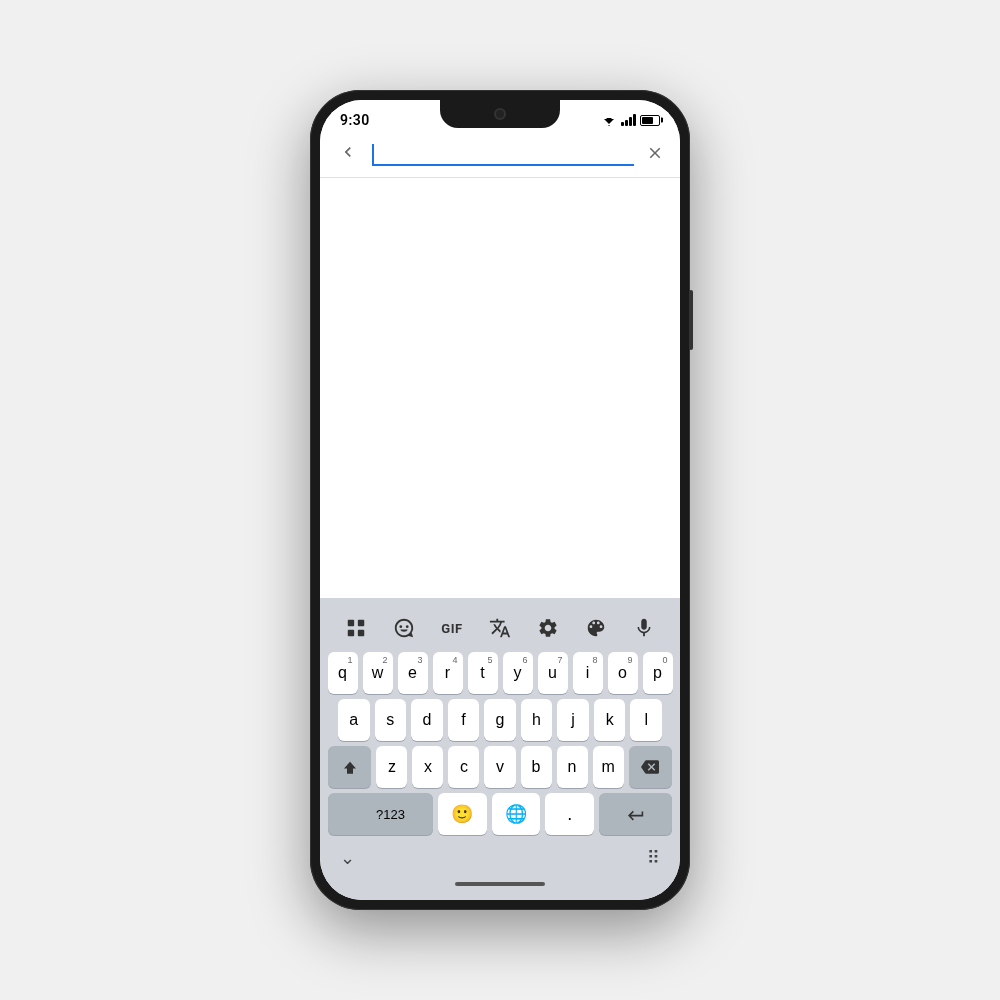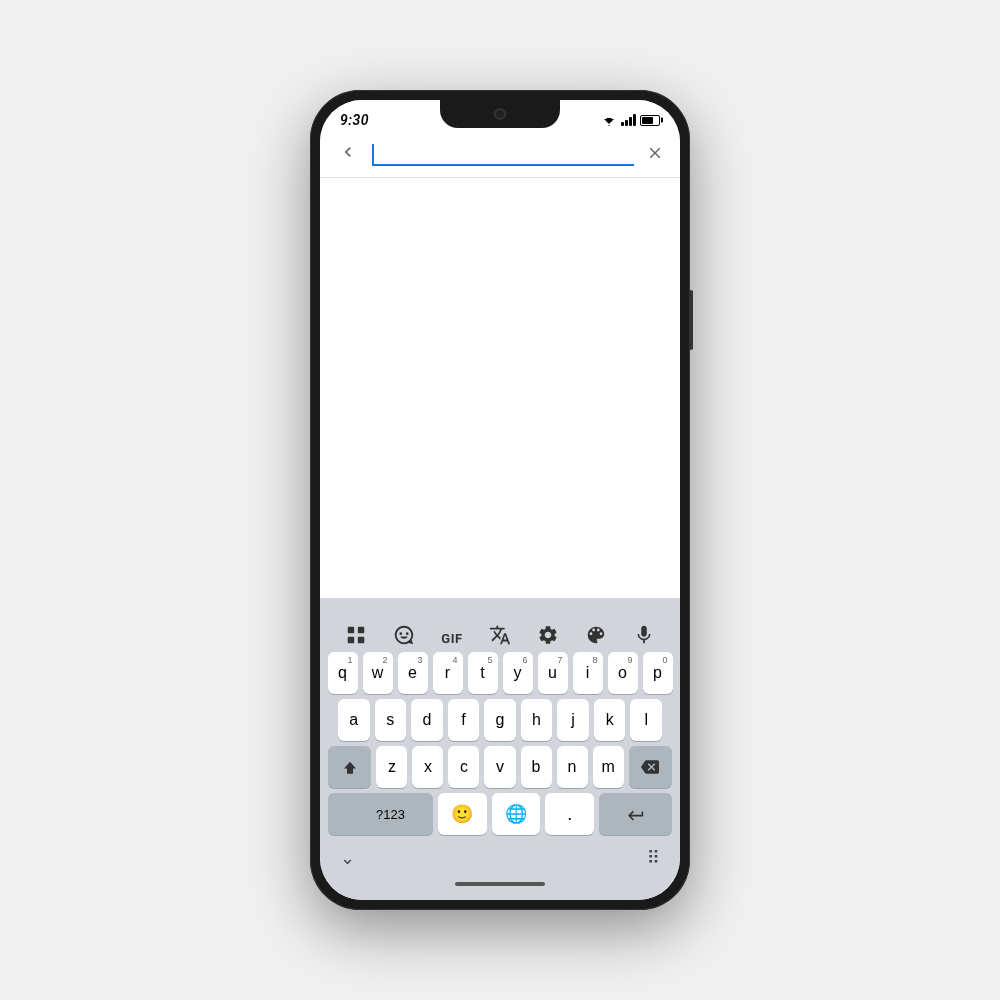--- a/index.html
+++ b/index.html
@@ -64,21 +64,20 @@
       background: #222;
       border-radius: 50%;
       border: 2px solid #333;
     }
 
     .time {
       font-size: 14px;
       font-weight: 600;
       color: #000;
       letter-spacing: 0.5px;
-      font-style: italic;
     }
 
     .status-icons {
       display: flex;
       align-items: center;
       gap: 4px;
     }
 
     .signal-icon {
       display: flex;
@@ -182,21 +181,21 @@
       justify-content: space-around;
       align-items: center;
       padding: 6px 8px;
       background: #d1d5db;
     }
 
     .toolbar-btn {
       width: 36px;
       height: 36px;
       display: flex;
-      align-items: flex-end;
+      align-items: center;
       justify-content: center;
       cursor: pointer;
       border-radius: 6px;
     }
 
     .toolbar-btn svg {
       width: 22px;
       height: 22px;
       fill: #333;
     }

